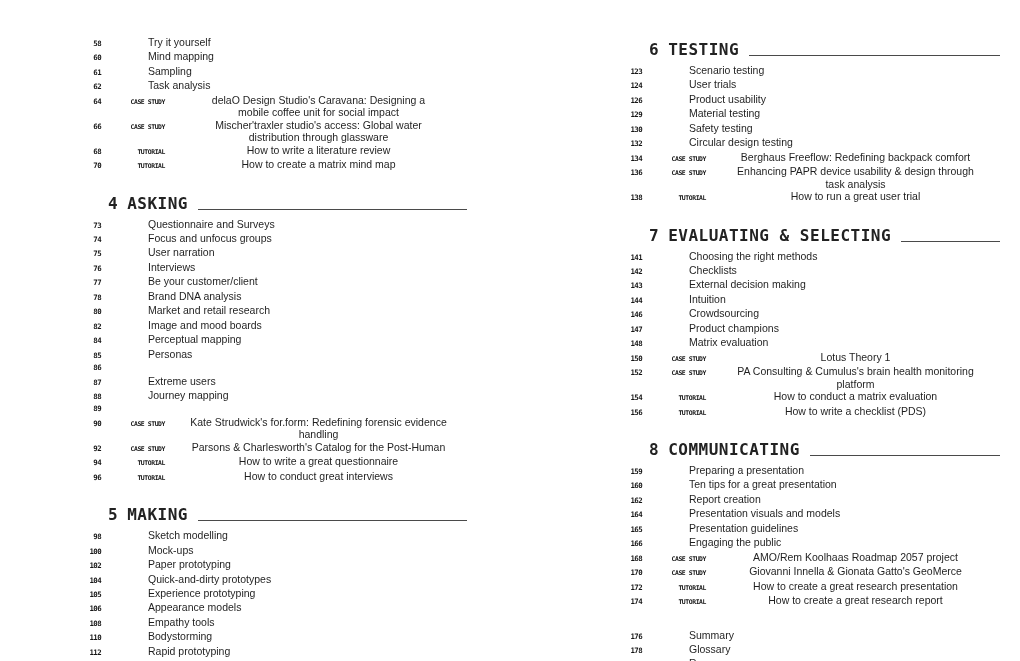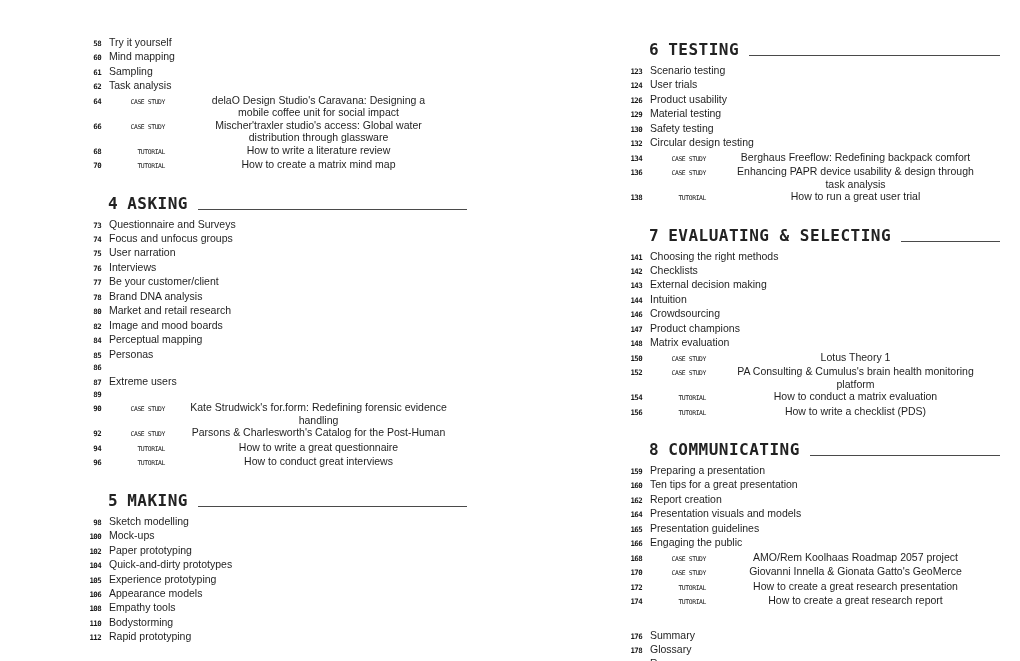--- a/index.html
+++ b/index.html
@@ -10,24 +10,24 @@
   .col{position:absolute;}
   #left-col{left:75px;top:36px;width:392px;}
   #right-col{left:616px;top:40px;width:384px;}
 
   .row{display:flex;align-items:baseline;font-size:10.5px;line-height:12.45px;white-space:nowrap;}
   .num{
     width:26px;flex:none;text-align:right;padding-right:8px;
     font-family:"DejaVu Sans Mono",monospace;font-weight:700;font-size:7.4px;
     letter-spacing:-0.6px;color:#151515;
   }
-  .etext{flex:1;white-space:nowrap;}
+  .etext{flex:1;white-space:nowrap;margin-left:39px;}
   .tag{
     width:56px;flex:none;text-align:right;margin-right:5px;
-    font-family:"DejaVu Sans Mono",monospace;font-weight:400;font-size:6.4px;
+    font-family:"DejaVu Sans Mono",monospace;font-weight:700;font-size:6.4px;
     letter-spacing:-0.4px;color:#151515;
   }
   .title{flex:1;text-align:center;}
   .title > div{white-space:nowrap;}
   .it{}
 
   .sec-head{
     display:flex;align-items:baseline;margin:21px 0 5px 0;padding-left:33px;
     font-family:"DejaVu Sans Mono",monospace;font-weight:800;font-size:16px;
     letter-spacing:0.5px;color:#222;white-space:nowrap;
@@ -164,20 +164,26 @@
     <div class="row">
       <span class="num">86</span>
     </div>
     <div class="row">
       <span class="num">87</span>
       <div class="etext">
         <div><span>Extreme users</span></div>
       </div>
     </div>
     <div class="row">
+      <span class="num">88</span>
+      <div class="etext">
+        <div><span>Journey mapping</span></div>
+      </div>
+    </div>
+    <div class="row">
       <span class="num">89</span>
     </div>
     <div class="row">
       <span class="num">90</span>
       <span class="tag">CASE STUDY</span>
       <div class="title">
         <div><span>Kate Strudwick's </span><span class="it">for.form</span><span>: Redefining forensic evidence</span></div>
         <div><span>handling</span></div>
       </div>
     </div>

